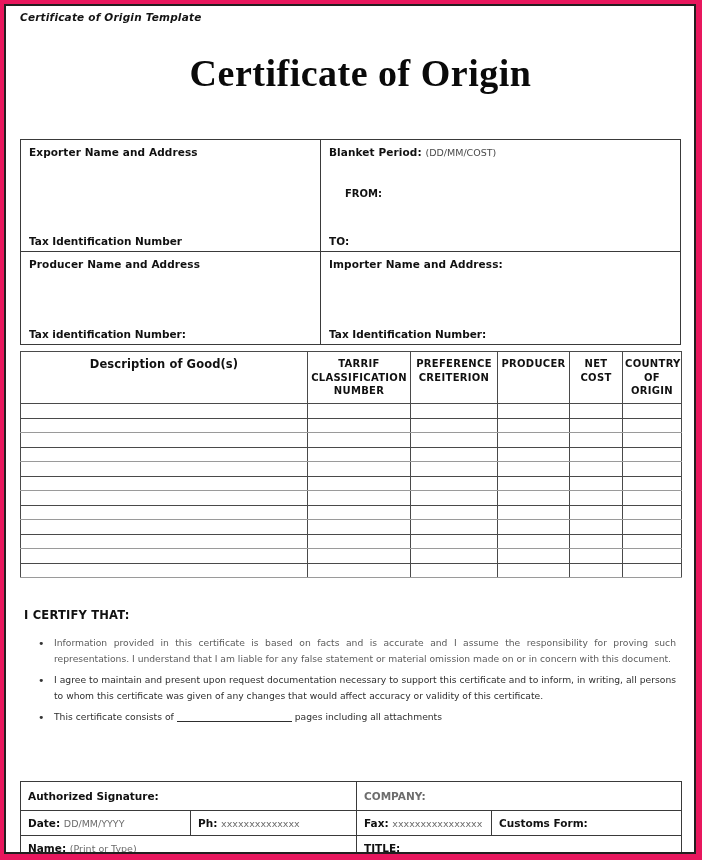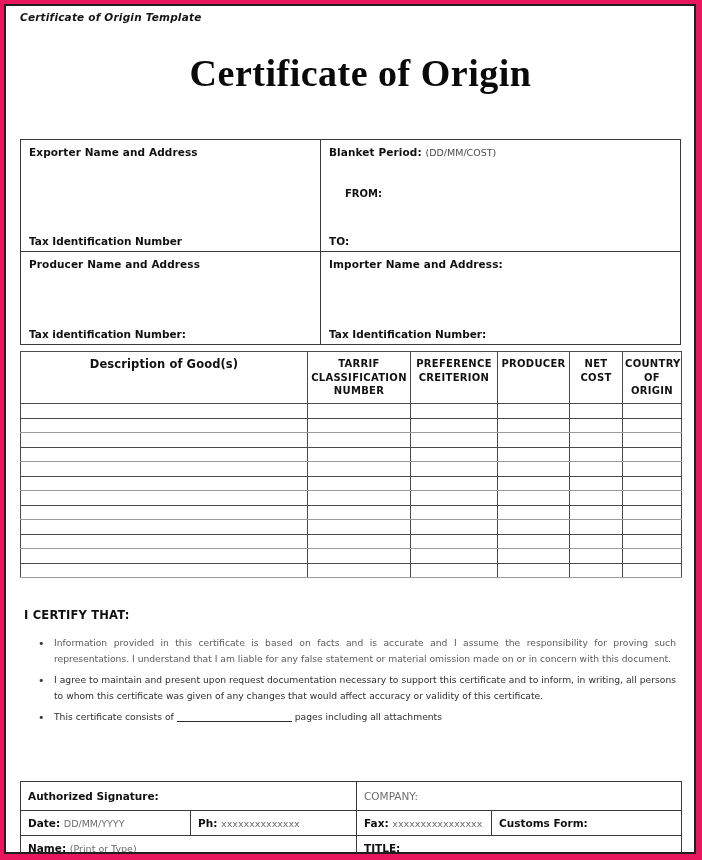--- a/index.html
+++ b/index.html
@@ -227,21 +227,21 @@
     vertical-align: middle;
     height: 25px;
   }
   #sign-table td .val {
     font-weight: normal;
     font-size: 9.5px;
     color: #6b6b6b;
     letter-spacing: 0px;
   }
   #sign-table td.light {
-    font-weight: normal;
+    font-weight: bold;
     color: #6d6d6d;
   }
   #sign-table tr.r1 td { height: 29px; }
 </style>
 </head>
 <body>
 
 <div id="page-frame" style="background: rgb(232, 23, 93);">
   <div id="page-frame-inner" style="border-color: rgb(35, 31, 32);">
     <div id="sheet">

